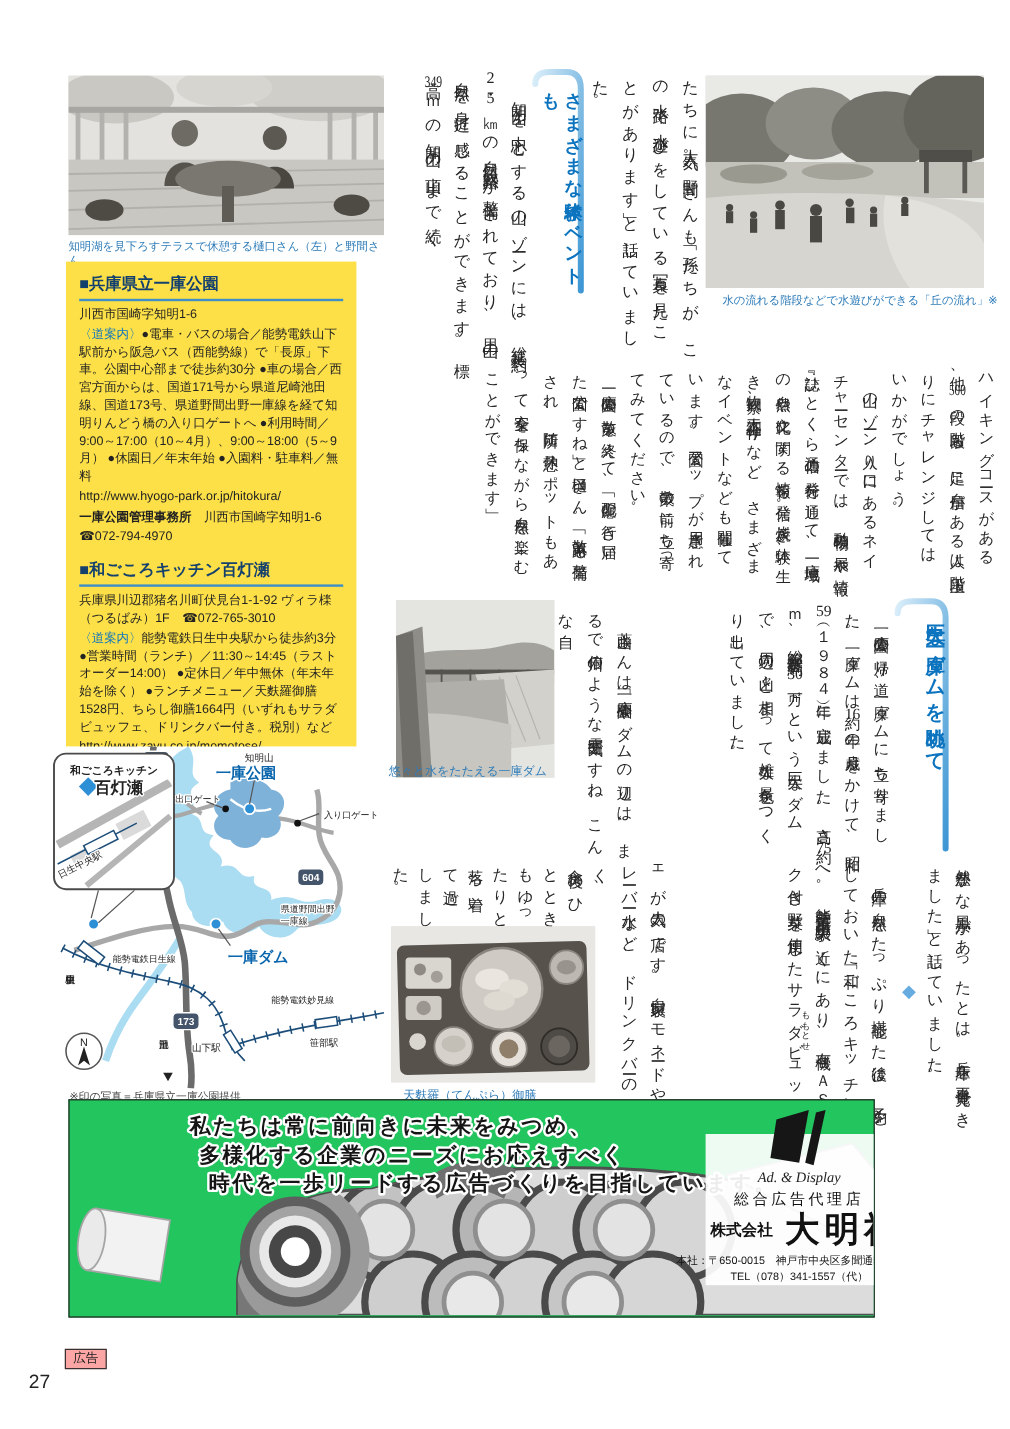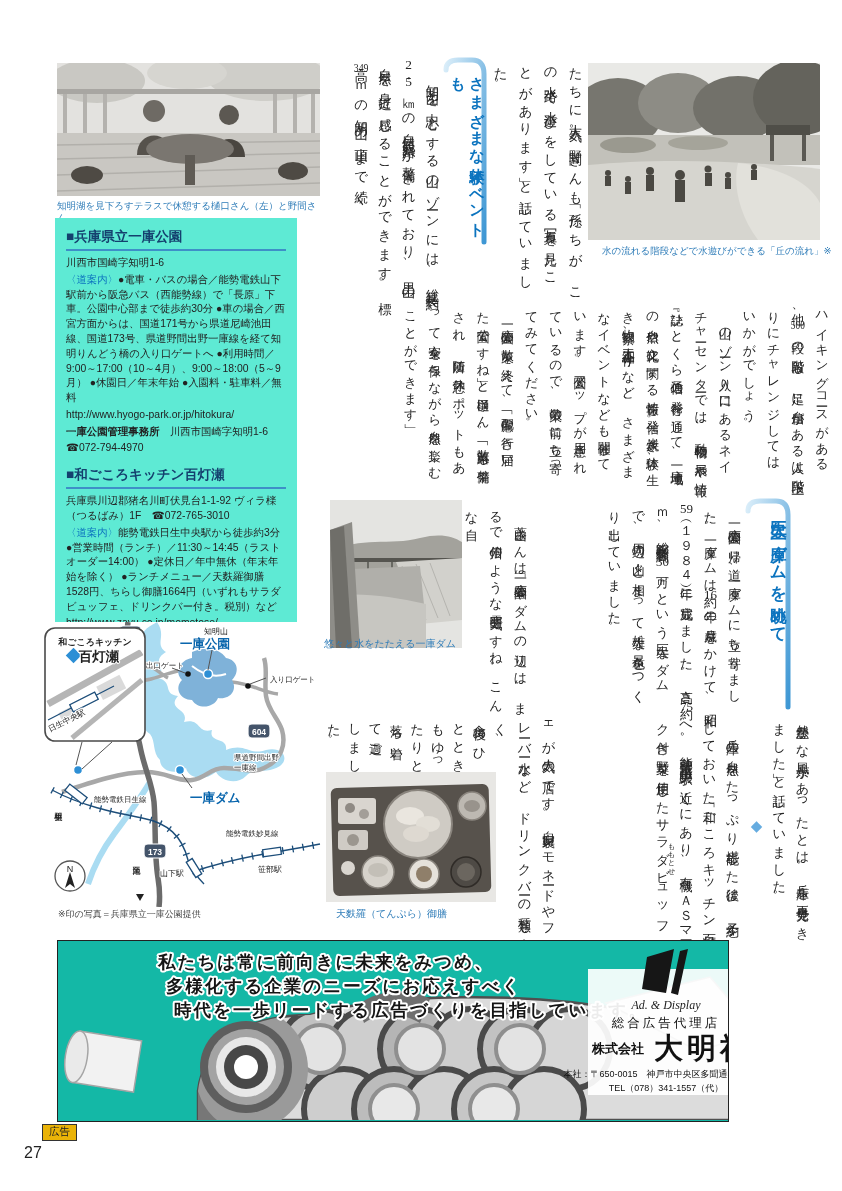--- a/index.html
+++ b/index.html
@@ -26,40 +26,40 @@
          font-family:"Liberation Sans","DejaVu Sans",sans-serif;}
   .vhead .htxt{position:relative;z-index:2;display:block;padding-top:10px;padding-right:2px;}
   .vhead svg{position:absolute;right:0;top:0;z-index:1;}
   .head1{left:442px;top:56px;width:46px;height:190px;font-size:15px;letter-spacing:1px;}
   .head2{left:744px;top:497px;width:48px;height:214px;font-size:16.5px;letter-spacing:1.5px;}
   
   .cap{position:absolute;color:#2e7cb8;font-size:9.5px;line-height:1.3;}
   
   .ph{position:absolute;overflow:hidden;background:#dcdbd8;}
   
-  .infobox{position:absolute;left:55px;top:218px;width:242px;height:404px;background:#5eead4;
+  .infobox{position:absolute;left:55px;top:218px;width:242px;height:404px;background:#fde047;
            padding:9px 11px;box-sizing:border-box;overflow:hidden;}
   .infobox .ttl{font-size:13.5px;font-weight:bold;color:#14406e;border-bottom:2px solid #3e8fc7;
                 padding-bottom:3px;margin:0 0 5px 0;}
   .infobox .ttl2{margin-top:9px;}
   .infobox p{margin:0 0 2px 0;font-size:10.4px;line-height:1.42;color:#222;}
   .infobox .lbl{color:#0c74bf;font-weight:normal;}
   .infobox .bold{font-weight:bold;}
   
   .map{position:absolute;left:42px;top:622px;width:280px;height:285px;}
   .map-note{position:absolute;left:58px;top:908px;font-size:9px;color:#444;}
   .mtxt{font-family:"Liberation Sans","DejaVu Sans",sans-serif;fill:#222;
         paint-order:stroke;stroke:#ffffff;stroke-width:2.2px;stroke-linejoin:round;}
   .mblue{fill:#0a66ad;font-weight:bold;}
   .vert{writing-mode:vertical-rl;}
   
-  .adbox{position:absolute;left:57px;top:940px;width:672px;height:182px;border:1.5px solid #222;
-         box-sizing:border-box;background:#14b8a6;overflow:hidden;}
-  .ad-tag{position:absolute;left:42px;top:1124px;border:1px solid #333;font-size:10.5px;color:#222;
-          padding:0 6px 1px 6px;background:#eab308;}
+  .adbox{position:absolute;left:57px;top:916px;width:672px;height:182px;border:1.5px solid #222;
+         box-sizing:border-box;background:#22c55e;overflow:hidden;}
+  .ad-tag{position:absolute;left:54px;top:1124px;border:1px solid #333;font-size:10.5px;color:#222;
+          padding:0 6px 1px 6px;background:#fca5a5;}
   .pagenum{position:absolute;left:24px;top:1144px;font-size:16px;color:#222;
            font-family:"Liberation Sans","DejaVu Sans",sans-serif;}
   .adtxt{font-family:"Liberation Serif","DejaVu Serif",serif;font-weight:bold;fill:#151515;
          paint-order:stroke;stroke:#ffffff;stroke-width:4px;stroke-linejoin:round;}
 </style>
 </head>
 <body>
 
 <div class="page">
 

